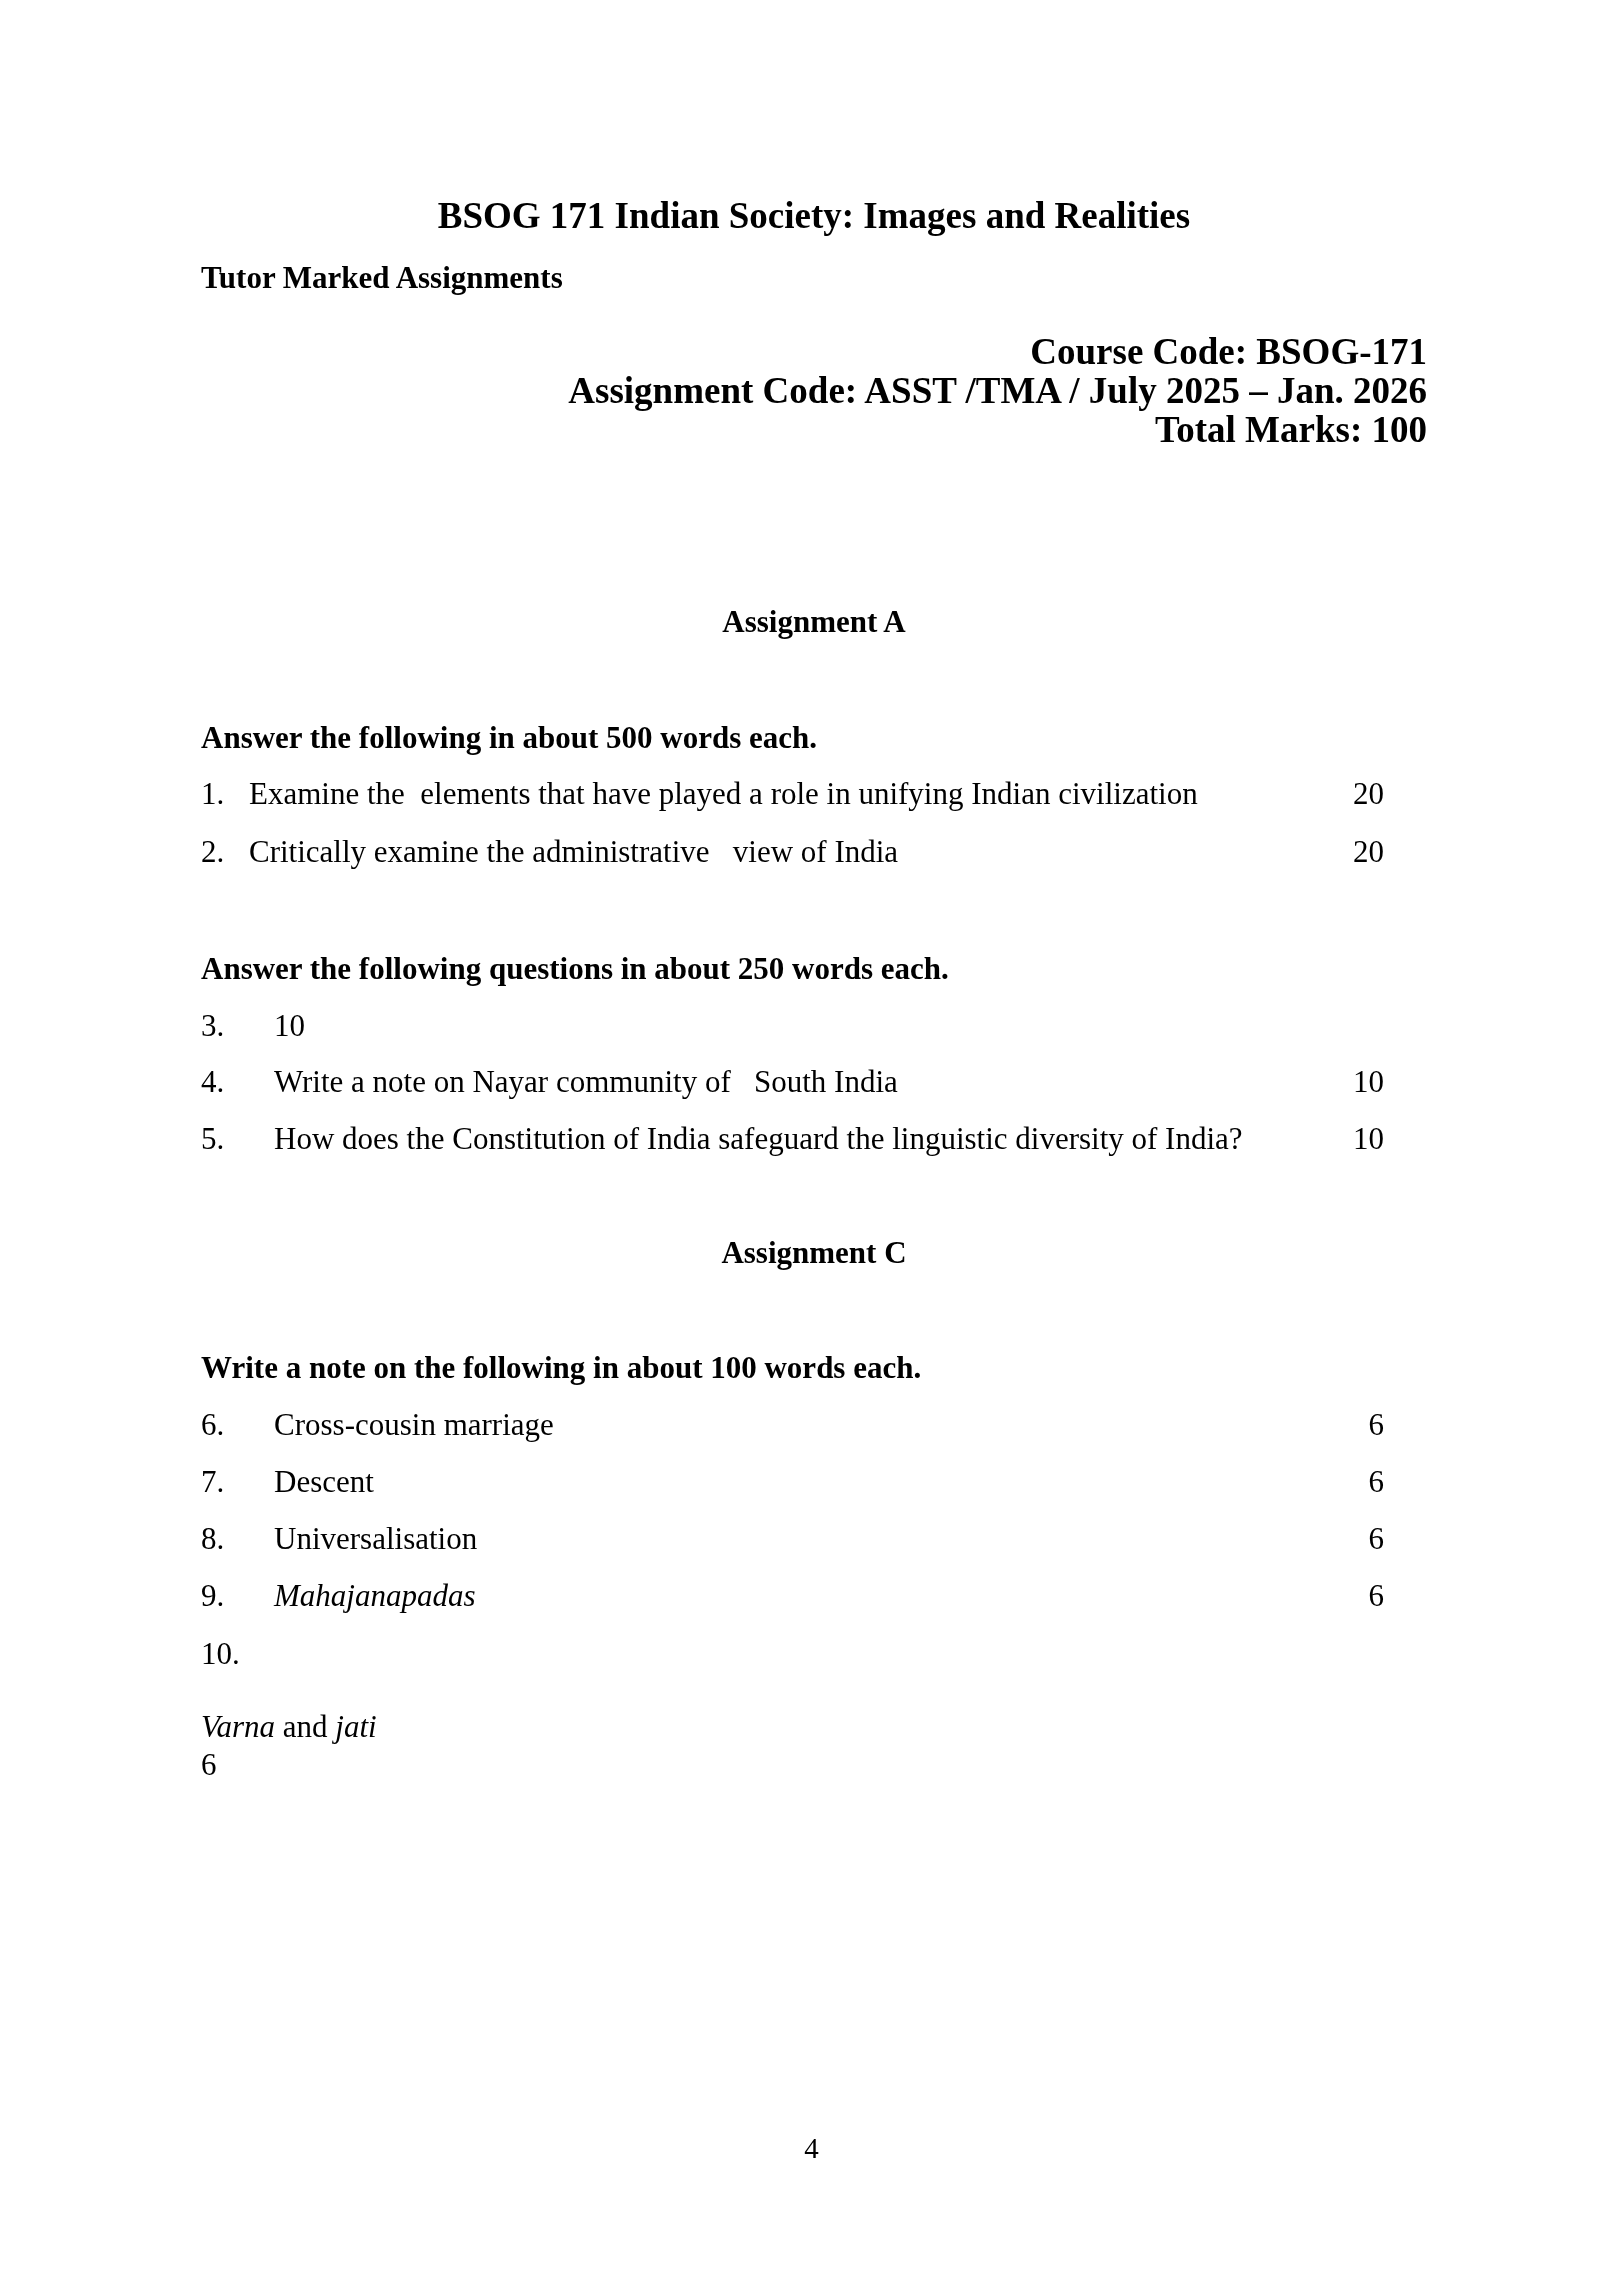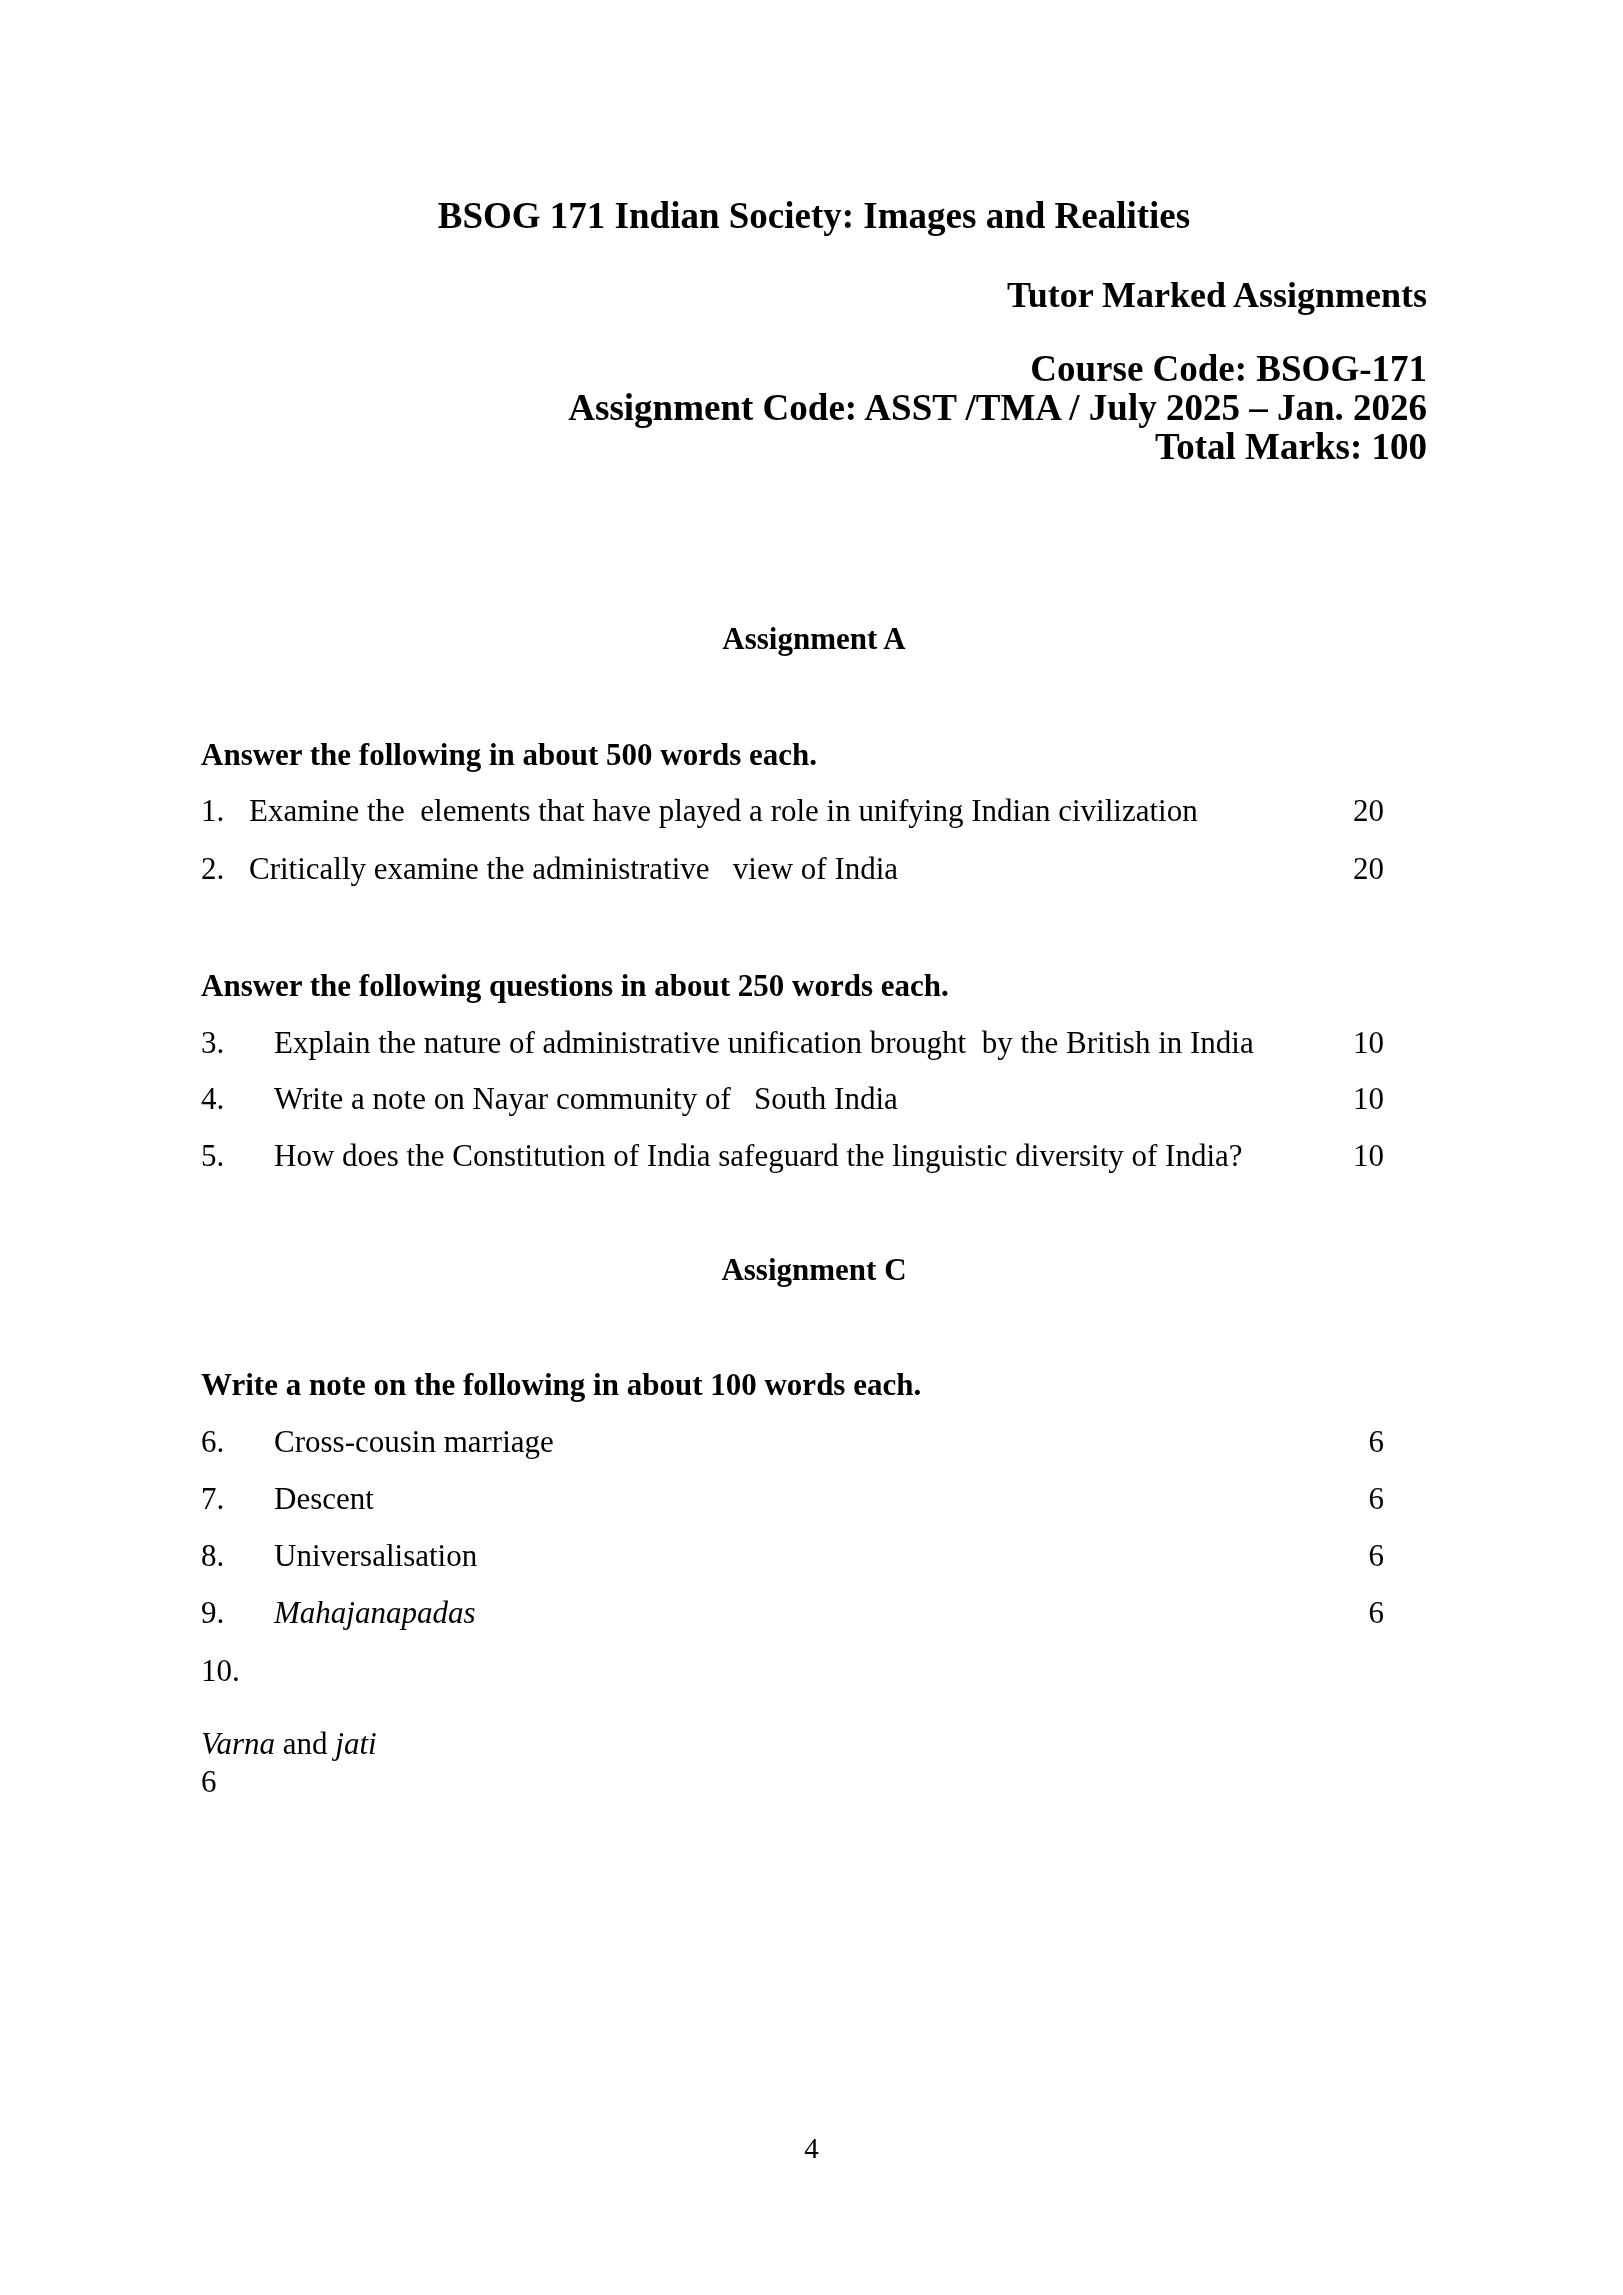--- a/index.html
+++ b/index.html
@@ -20,25 +20,25 @@
     height: 2110px;
     padding: 194px 196px 0 201px;
   }
   .title {
     text-align: center;
     font-weight: bold;
     font-size: 37px;
     line-height: 43px;
   }
   .subtitle {
-    text-align: right;
+    text-align: left;
     font-weight: bold;
-    font-size: 36px;
+    font-size: 31px;
     line-height: 38px;
-    margin-top: 39px;
+    margin-top: 22px;
   }
   .meta-block {
     margin-top: 35px;
     text-align: right;
     font-weight: bold;
     font-size: 37px;
     line-height: 39px;
   }
   .section-heading {
     text-align: center;
@@ -110,21 +110,20 @@
   <div class="q" style="margin-top:20px;">
     <span class="num">2.</span>
     <span class="text">Critically examine the administrative   view of India</span>
     <span class="marks">20</span>
   </div>
 
   <div class="instruction instr-b">Answer the following questions in about 250 words each.</div>
 
   <div class="q wide">
     <span class="num">3.</span>
-    <span class="text">Explain the nature of administrative unification brought  by the British in India</span>
     <span class="marks">10</span>
   </div>
   <div class="q wide">
     <span class="num">4.</span>
     <span class="text">Write a note on Nayar community of   South India</span>
     <span class="marks">10</span>
   </div>
   <div class="q wide" style="margin-top:19.6px;">
     <span class="num">5.</span>
     <span class="text">How does the Constitution of India safeguard the linguistic diversity of India?</span>

